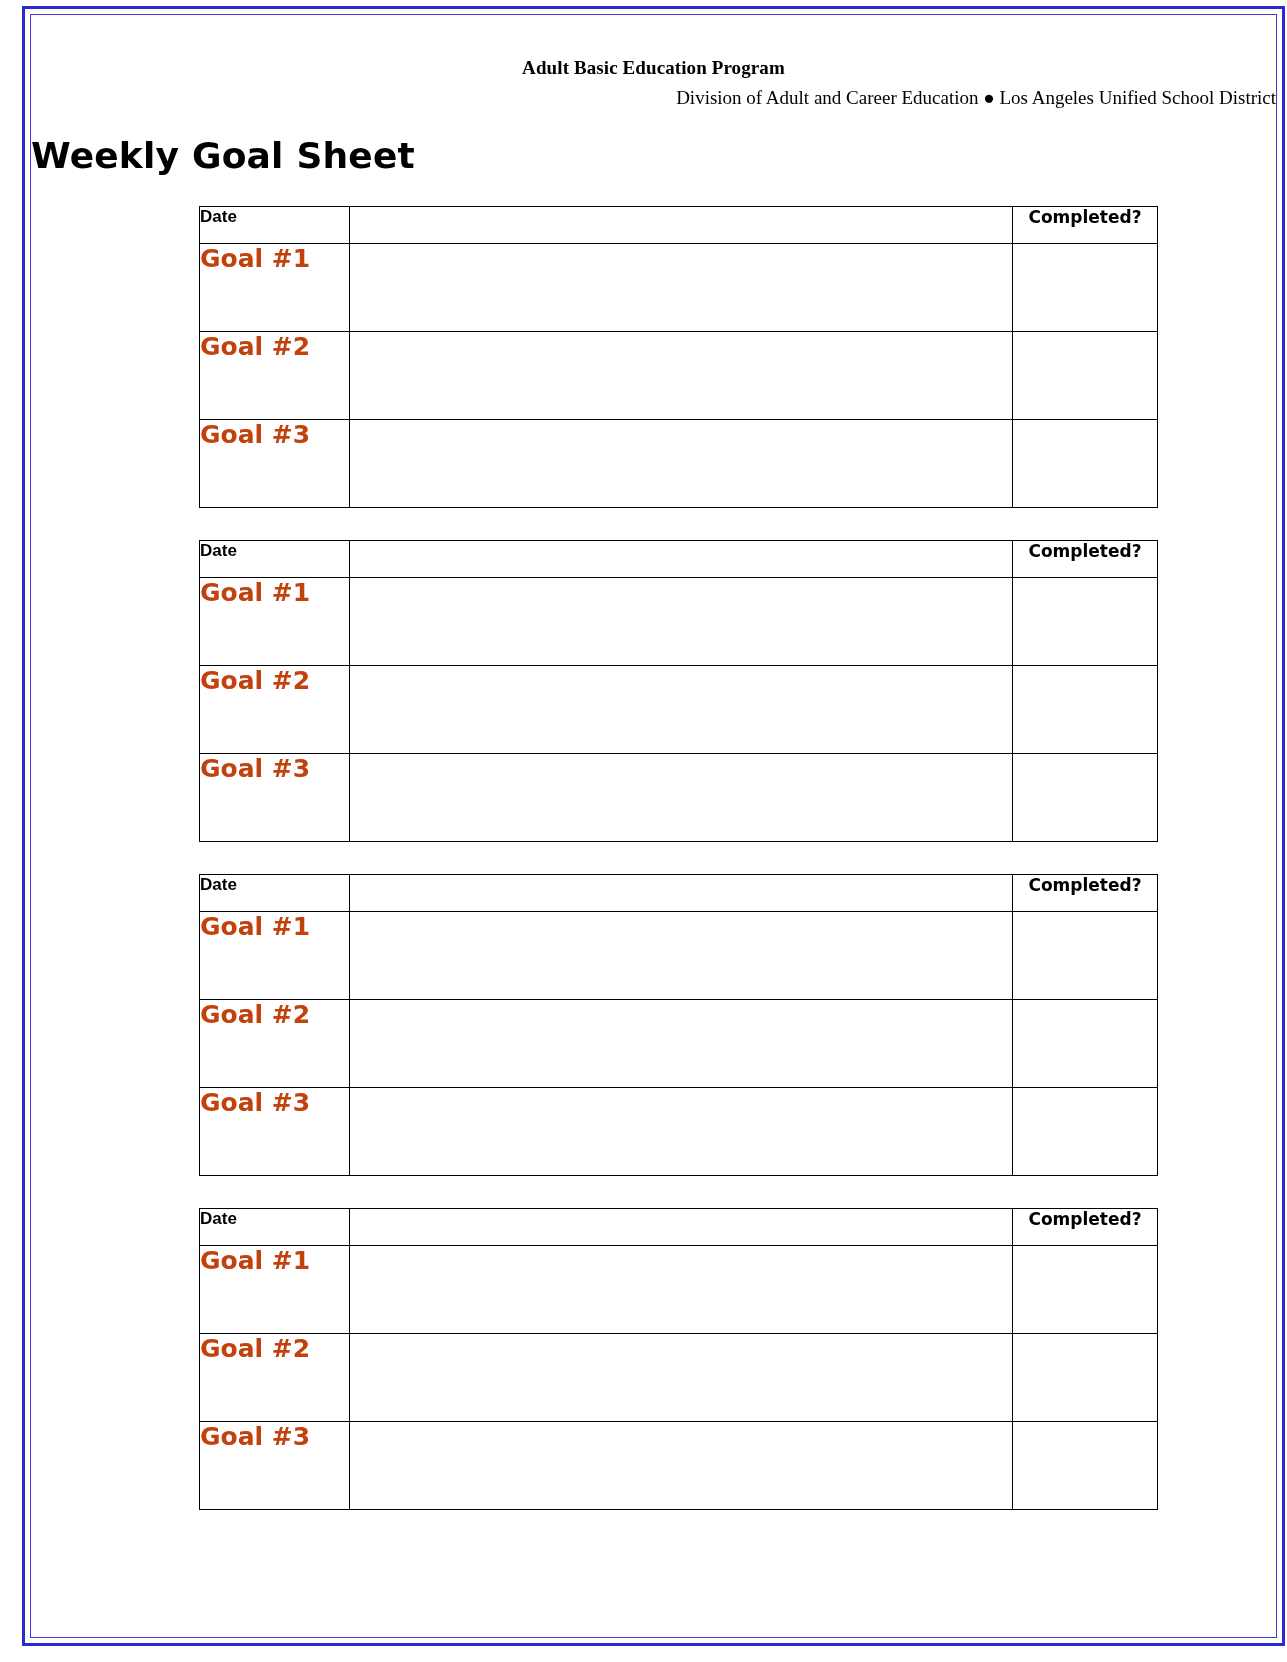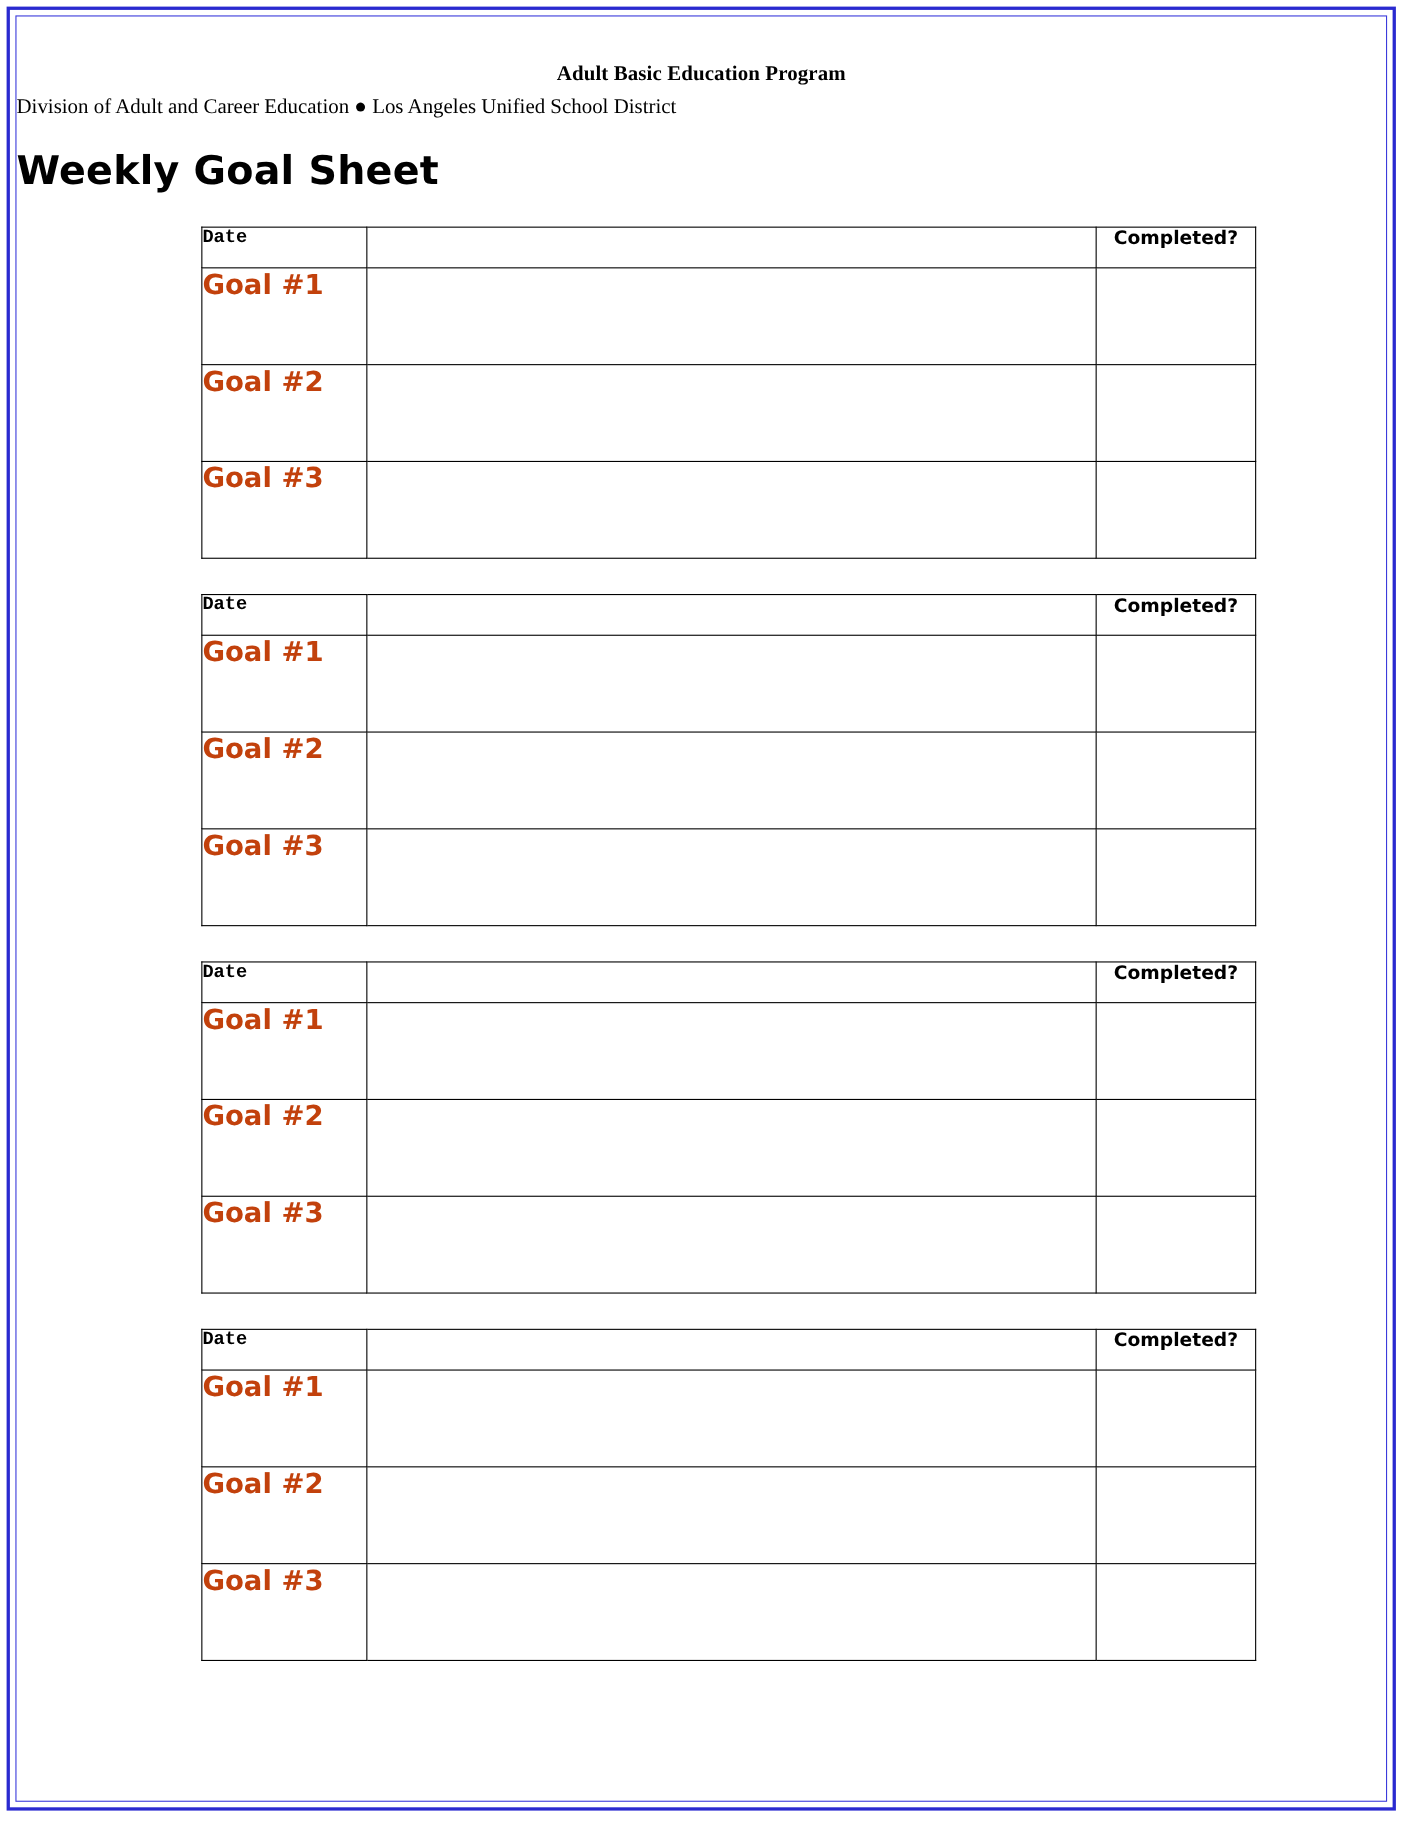--- a/index.html
+++ b/index.html
@@ -8,21 +8,21 @@
     background: #ffffff;
   }
   body {
     width: 1287px;
     height: 1662px;
     font-family: "Liberation Serif", serif;
     -webkit-font-smoothing: antialiased;
   }
   .page-frame {
     position: absolute;
-    left: 6px;
+    left: 22px;
     top: 6px;
     width: 1263px;
     height: 1640px;
     border: 3px solid #2a2ad0;
     box-sizing: border-box;
     background: #ffffff;
   }
   .page-inner {
     position: absolute;
     left: 5px;
@@ -42,21 +42,21 @@
   .hdr1 {
     text-align: center;
     font-family: "Liberation Serif", serif;
     font-weight: bold;
     font-size: 19px;
     color: #000000;
     margin-top: 42px;
     letter-spacing: 0.1px;
   }
   .hdr2 {
-    text-align: left;
+    text-align: right;
     font-family: "Liberation Serif", serif;
     font-size: 19px;
     color: #000000;
     margin-top: 8px;
   }
   .title {
     text-align: left;
     font-family: "DejaVu Sans", sans-serif;
     font-weight: bold;
     font-size: 36px;
@@ -81,21 +81,21 @@
     padding: 0;
     vertical-align: top;
     background: #ffffff;
   }
   .col-label { width: 150px; }
   .col-mid { width: 663px; }
   .col-done { width: 145px; }
 
   td.date-cell {
     height: 36px;
-    font-family: Liberation Mono, monospace;
+    font-family: Liberation Sans, sans-serif;
     font-weight: bold;
     font-size: 17px;
     padding: 7px 0 0 10px;
     box-sizing: border-box;
     color: #000000;
   }
   td.date-blank {
     height: 36px;
   }
   td.completed-cell {

